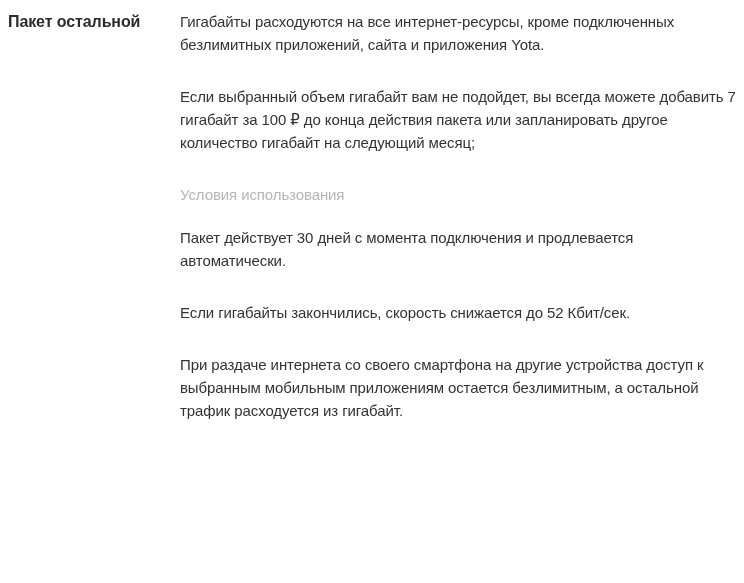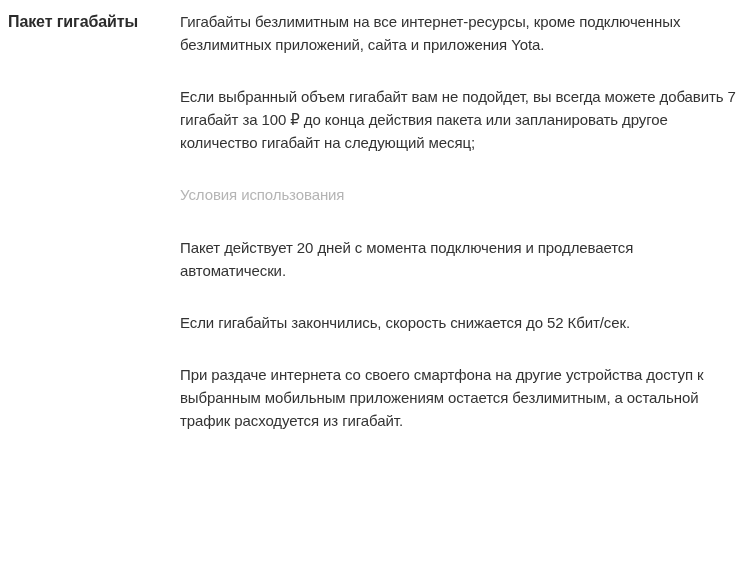--- a/index.html
+++ b/index.html
@@ -49,41 +49,41 @@
   }
 
   .para:last-child { margin-bottom: 0; }
 
   .subheading {
     font-size: 15px;
     font-weight: 400;
     line-height: 23px;
     color: #b5b5b5;
     letter-spacing: -0.1px;
-    margin-bottom: 30px;
+    margin-bottom: 20px;
   }
 </style>
 </head>
 <body>
 
 <div class="row">
 
   <div class="label-col">
-    <div class="row-label">Пакет гигабайты</div>
+    <div class="row-label">Пакет остальной</div>
   </div>
 
   <div class="content-col">
 
-    <p class="para">Гигабайты безлимитным на все интернет-ресурсы, кроме подключенных безлимитных приложений, сайта и приложения Yota.</p>
+    <p class="para">Гигабайты расходуются на все интернет-ресурсы, кроме подключенных безлимитных приложений, сайта и приложения Yota.</p>
 
     <p class="para">Если выбранный объем гигабайт вам не подойдет, вы всегда можете добавить 7 гигабайт за 100 ₽ до конца действия пакета или запланировать другое количество гигабайт на следующий месяц;</p>
 
     <h4 class="subheading">Условия использования</h4>
 
-    <p class="para">Пакет действует 20 дней с момента подключения и продлевается автоматически.</p>
+    <p class="para">Пакет действует 30 дней с момента подключения и продлевается автоматически.</p>
 
     <p class="para">Если гигабайты закончились, скорость снижается до 52 Кбит/сек.</p>
 
 
 
     <p class="para">При раздаче интернета со своего смартфона на другие устройства доступ к выбранным мобильным приложениям остается безлимитным, а остальной трафик расходуется из гигабайт.</p>
 
   </div>
 </div>
 

